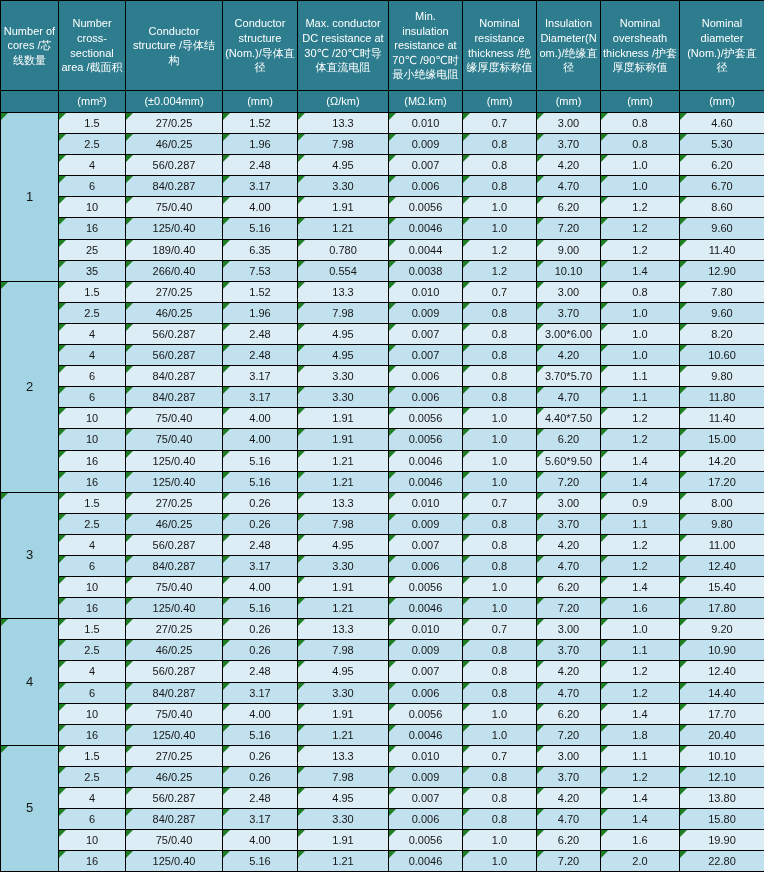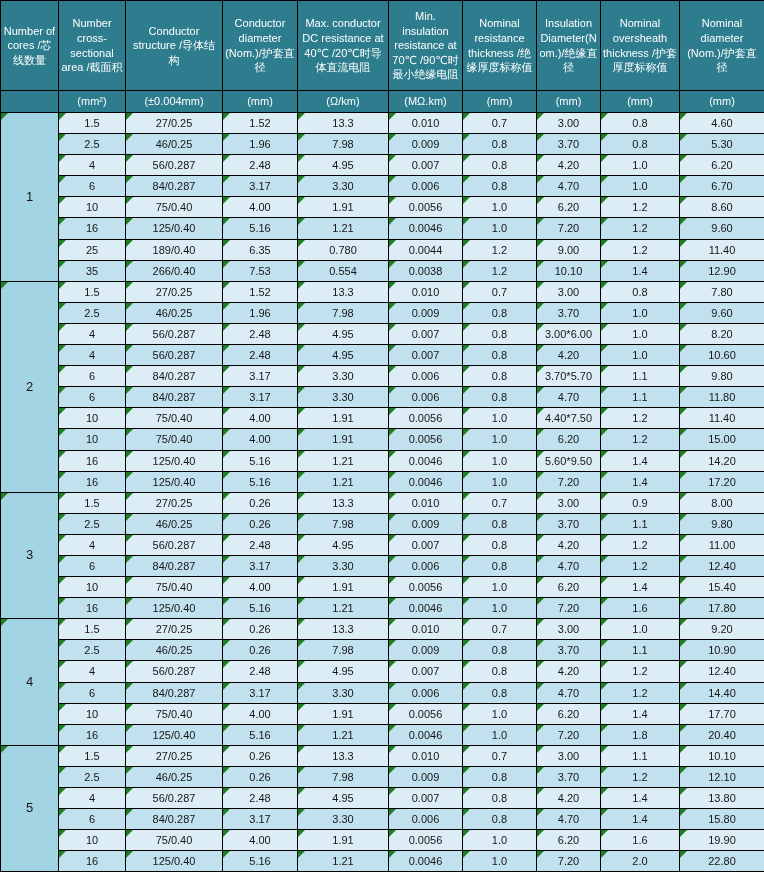--- a/index.html
+++ b/index.html
@@ -80,22 +80,22 @@
     <col style="width:74px">
     <col style="width:64px">
     <col style="width:79px">
     <col style="width:85px">
   </colgroup>
   <thead id="thead">
       <tr class="header-row">
         <th>Number of cores /芯线数量</th>
         <th>Number cross-sectional area /截面积</th>
         <th>Conductor structure /导体结构</th>
-        <th>Conductor diameter (Nom.)/护套直径</th>
-        <th>Max. conductor DC resistance at 40℃ /20℃时导体直流电阻</th>
+        <th>Conductor structure (Nom.)/导体直径</th>
+        <th>Max. conductor DC resistance at 30℃ /20℃时导体直流电阻</th>
         <th>Min. insulation resistance at 70℃ /90℃时最小绝缘电阻</th>
         <th>Nominal resistance thickness /绝缘厚度标称值</th>
         <th>Insulation Diameter(Nom.)/绝缘直径</th>
         <th>Nominal oversheath thickness /护套厚度标称值</th>
         <th>Nominal diameter (Nom.)/护套直径</th>
       </tr>
       <tr class="unit-row">
         <th></th>
         <th>(mm²)</th>
         <th>(±0.004mm)</th>

